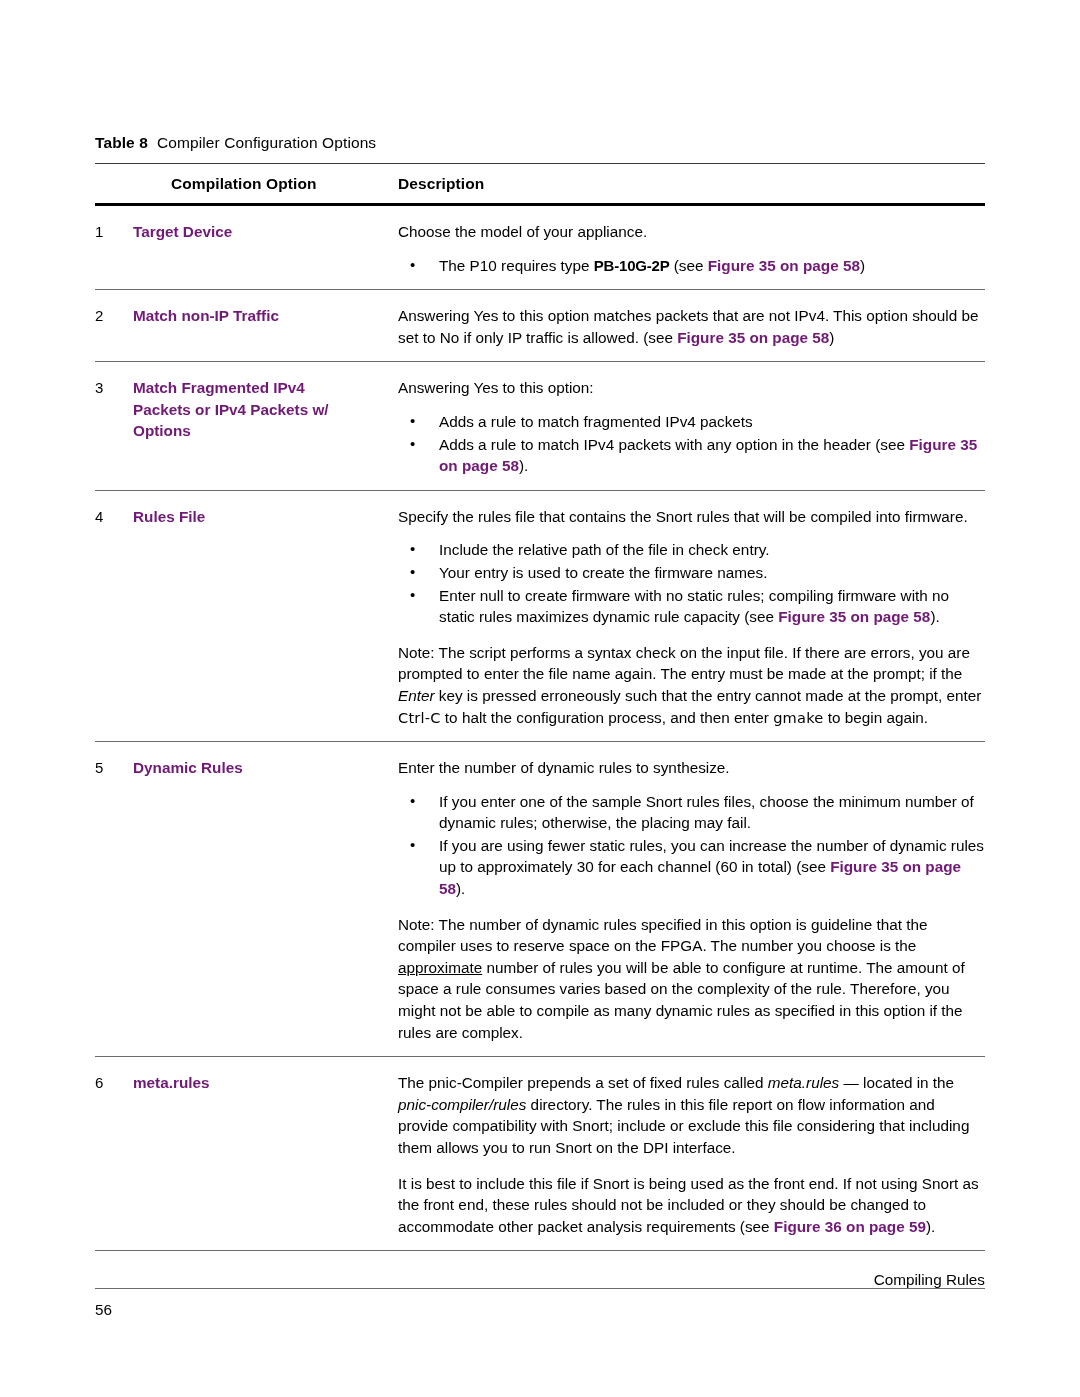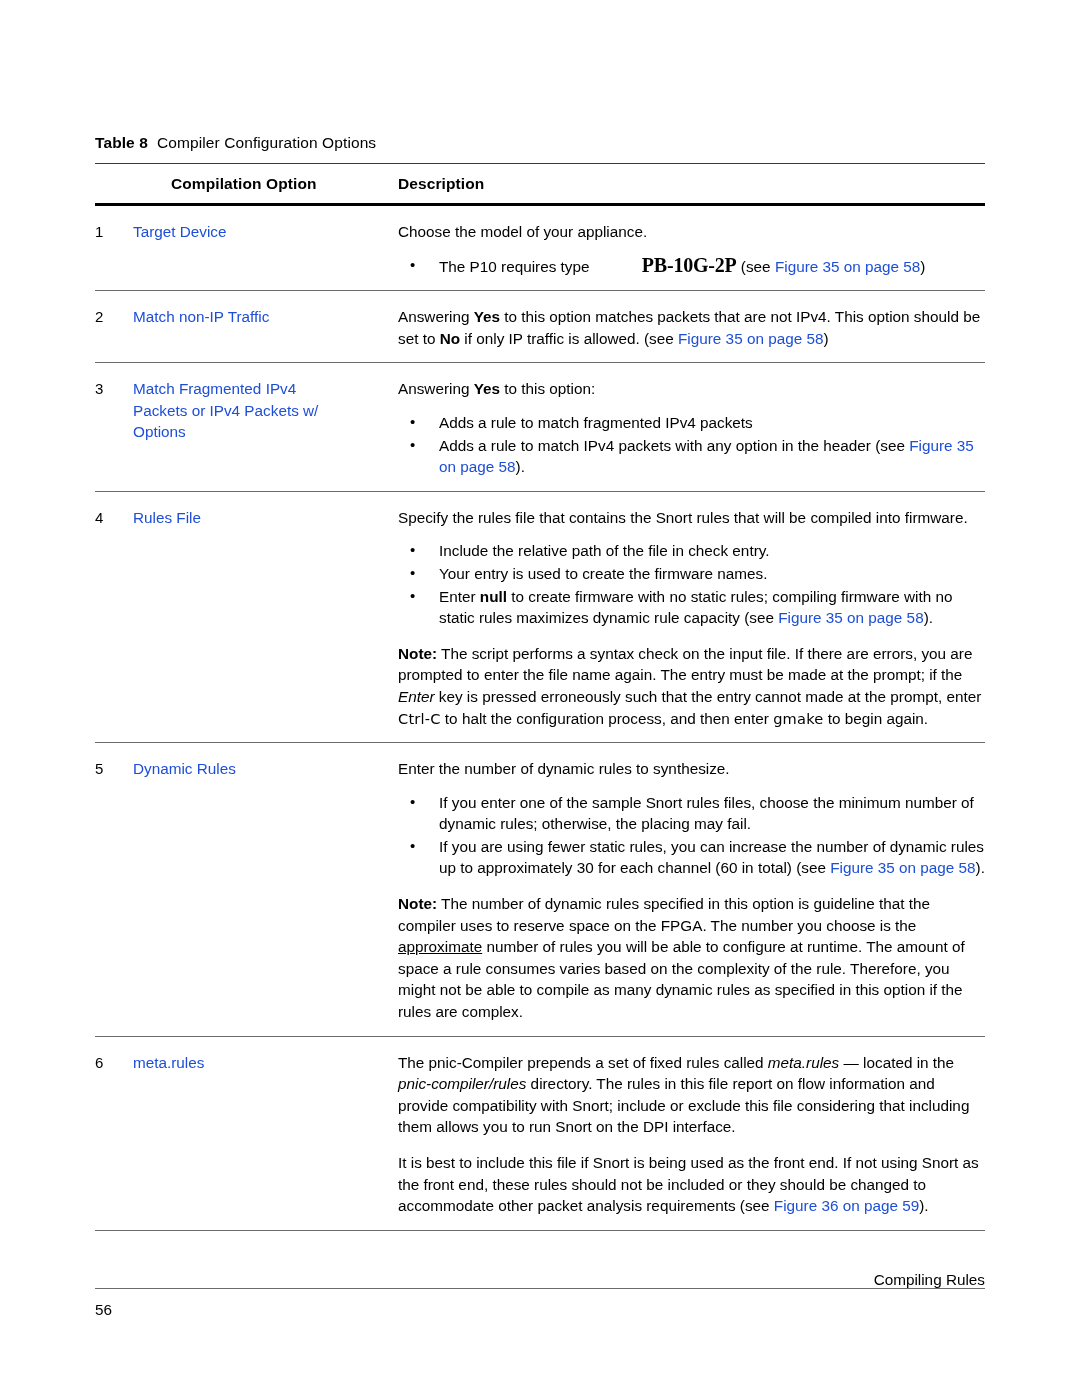--- a/index.html
+++ b/index.html
@@ -133,31 +133,31 @@
     content: "\2022";
     position: absolute;
     left: 2px;
     top: -1px;
     font-size: 15px;
     line-height: 21.6px;
   }
 
   
   .lnk {
-    color: #1d4ed8;
-  }
-  .b { font-weight: bold; }
+    color: #701a75;
+    font-weight: bold;
+  }
+  .b { font-weight: normal; }
   .i { font-style: italic; }
   .u { text-decoration: underline; }
   .mono {
-    font-family: Liberation Serif, serif;
+    font-family: Liberation Sans, sans-serif;
     font-weight: bold;
-    font-size: 20px;
+    font-size: 15px;
     letter-spacing: -0.2px;
-    margin-left: 48px;
   }
   .mono2 {
     font-family: "DejaVu Sans", sans-serif;
     font-weight: normal;
     font-size: 14.6px;
     letter-spacing: 0.2px;
   }
 
   
   .footer-rule {

